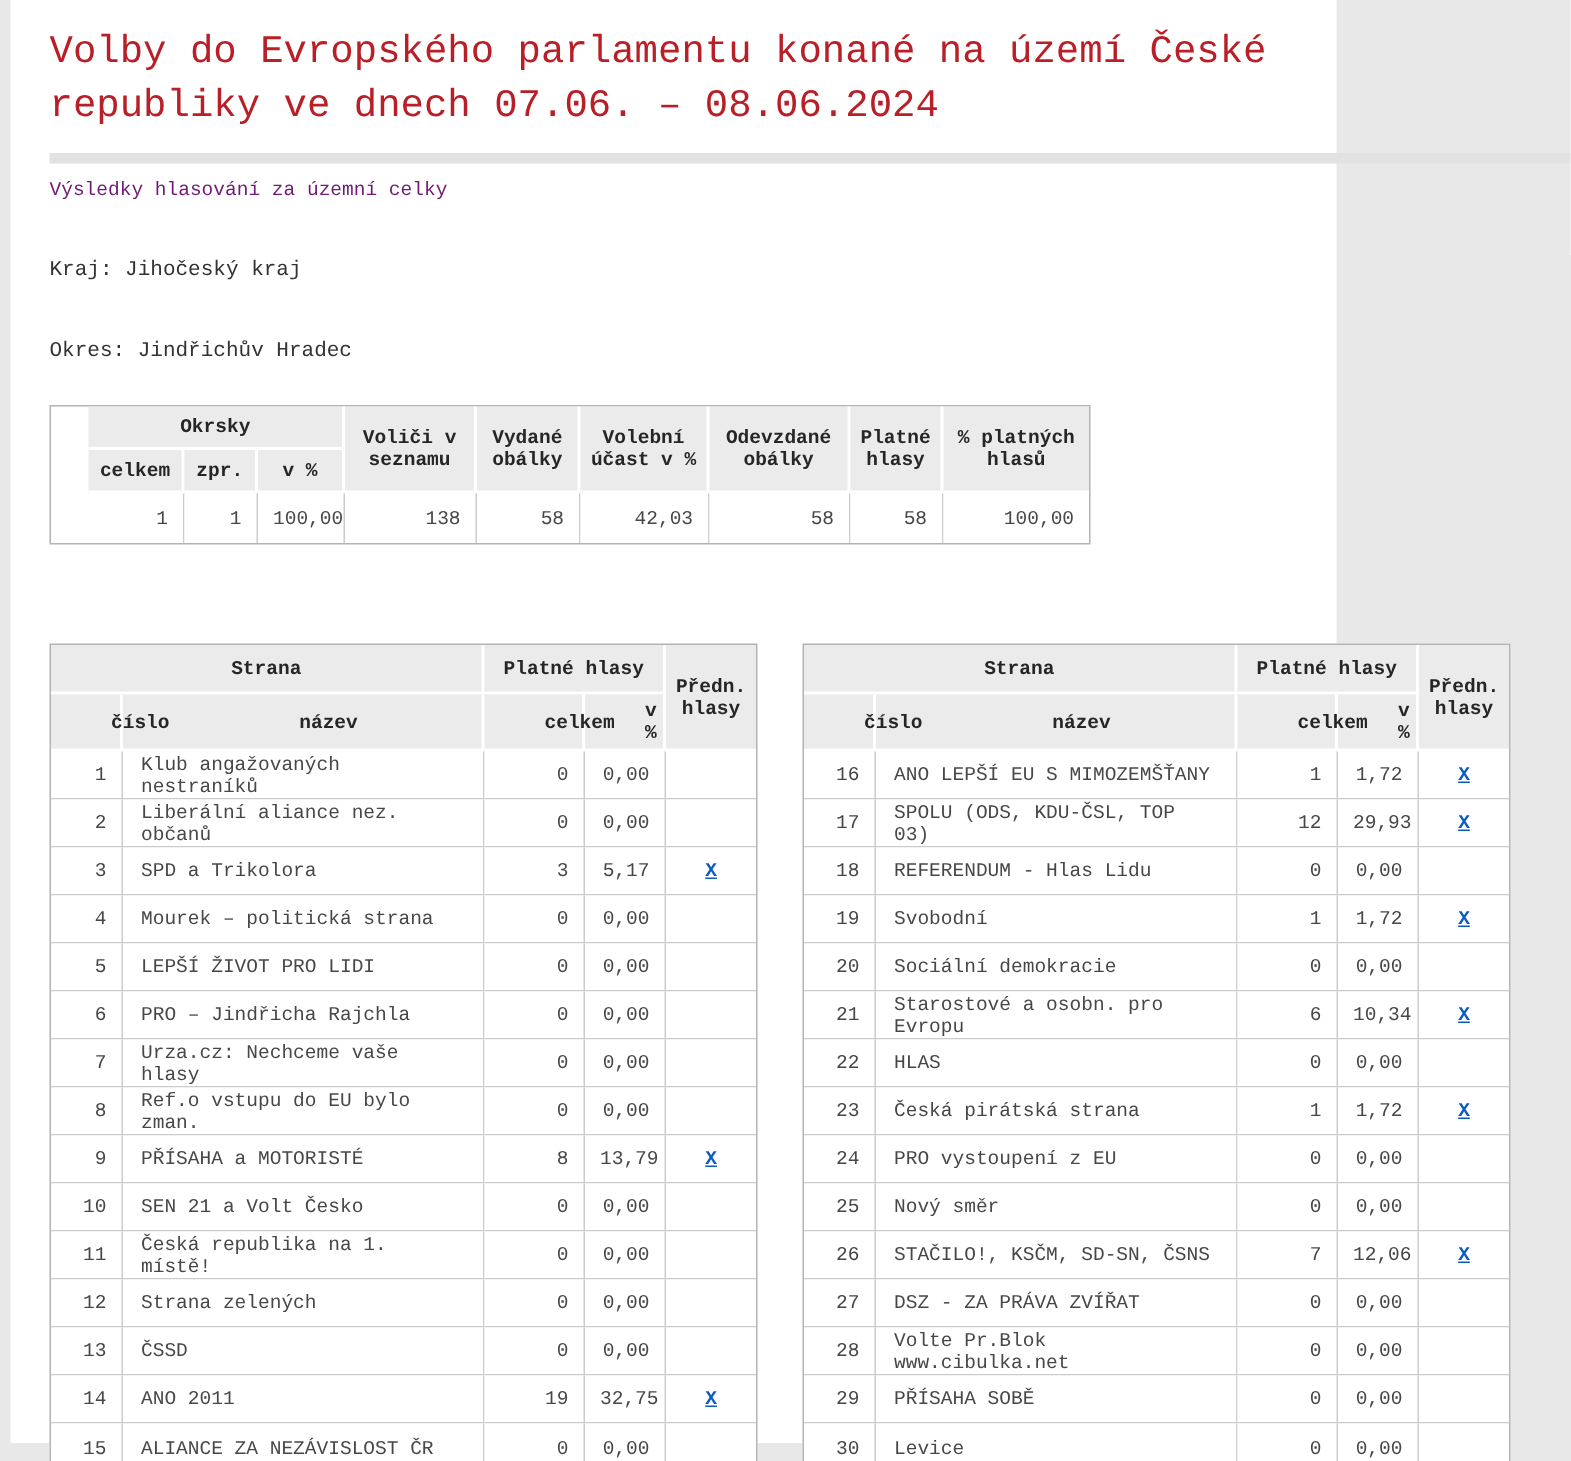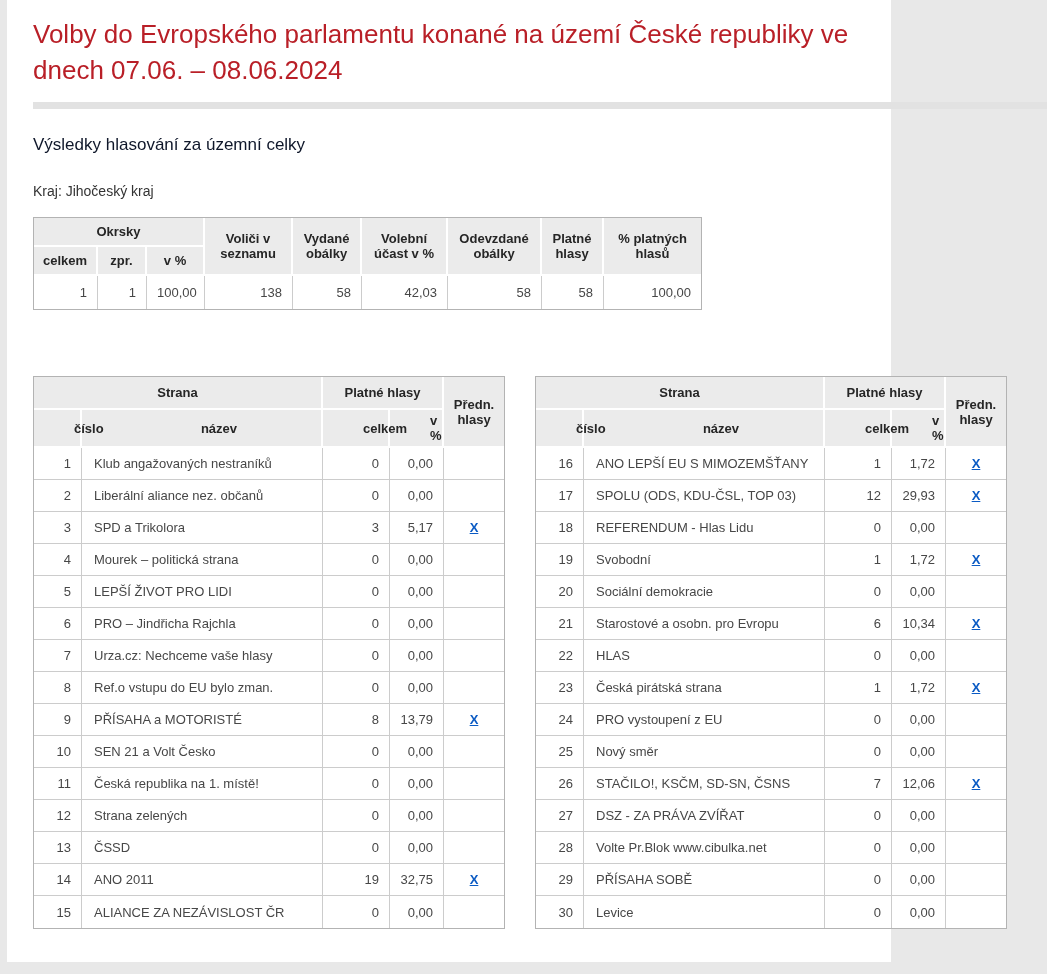--- a/index.html
+++ b/index.html
@@ -18,39 +18,40 @@
     width: 1047px; height: 974px; overflow: hidden;
     background: var(--page-gray);
     font-family: "Liberation Sans", "DejaVu Sans", sans-serif;
     color: var(--text);
   }
   .page {
     position: relative;
     margin-left: 7px;
     width: 884px; height: 962px;
     background: #ffffff;
+    font-family: Liberation Mono, monospace;
   }
   .inner { padding-left: 26px; }
 
   h1.title {
     margin: 0; padding-top: 16px;
     max-width: 950px;
     font-size: 26px; line-height: 36px; font-weight: 400;
     color: var(--red);
   }
   .divider {
     margin-top: 14px;
     width: 1014px; height: 7px;
     background: #e2e2e2;
   }
   h2.subtitle {
-    margin: 26px 0 0 0;
-    font-size: 17px; font-weight: 400; color: #0f172a;
-  }
-  p.region-line { margin: 28px 0 0 0; font-size: 14px; color: #333333; }
+    margin: 10px 0 0 0;
+    font-size: 13px; font-weight: 400; color: #701a75;
+  }
+  p.region-line { margin: 38px 0 0 0; font-size: 14px; color: #333333; }
 
   table.grid {
     border-collapse: separate; border-spacing: 0;
     border: 1px solid var(--outer-border);
     table-layout: fixed;
     background: #ffffff;
   }
   table.grid th {
     background: var(--head-bg);
     color: var(--head-text);
@@ -64,21 +65,21 @@
   table.grid td {
     font-size: 13px; color: var(--text);
     border-right: 1px solid var(--cell-border);
     border-bottom: 1px solid var(--cell-border);
     padding: 0 10px;
     background: #ffffff;
   }
   table.grid td:last-child { border-right: 0; }
   table.grid tr:last-child td { border-bottom: 0; }
 
-  table.summary { margin-top: 18px; width: 669px; }
+  table.summary { margin-top: 28px; width: 669px; padding-left: 25px; }
   table.summary thead tr.r1 th { height: 29px; }
   table.summary thead tr.r2 th { height: 29px; }
   table.summary tbody td { height: 33px; text-align: right; }
 
   .tables-wrap { display: flex; gap: 30px; margin-top: 21px; }
   table.party { width: 470px; margin-top: 45px; }
   table.party thead tr.r1 th { height: 33px; }
   table.party thead tr.r2 th { height: 33px; padding-left: 40px; }
   table.party tbody td { height: 32px; }
   table.party td.num { text-align: right; }
@@ -95,20 +96,21 @@
 <div class="page">
   <div class="inner">
 
     <h1 class="title">Volby do Evropského parlamentu konané na území České republiky ve dnech 07.06. – 08.06.2024</h1>
 
     <div class="divider"></div>
 
     <h2 class="subtitle">Výsledky hlasování za územní celky</h2>
 
     <p class="region-line">Kraj: Jihočeský kraj</p>
+    <p class="region-line">Okres: Jindřichův Hradec</p>
 
     <table class="grid summary">
       <colgroup>
         <col style="width:64px">
           <col style="width:49px">
           <col style="width:58px">
         <col style="width:88px">
           <col style="width:69px">
           <col style="width:86px">
         <col style="width:94px">

